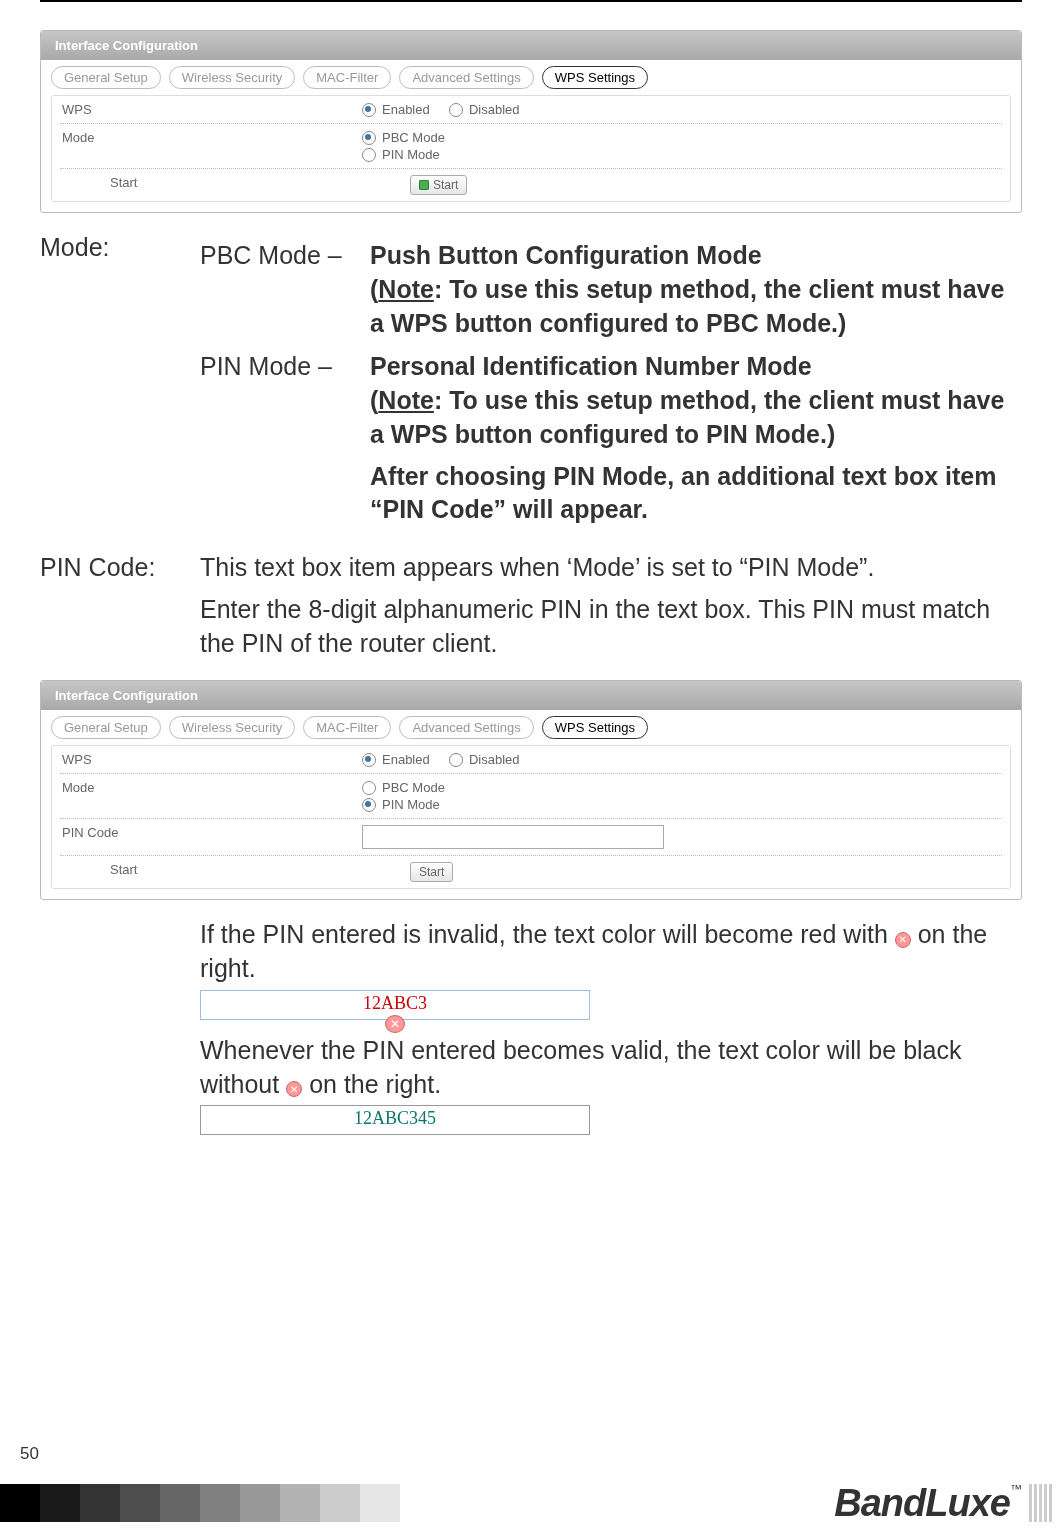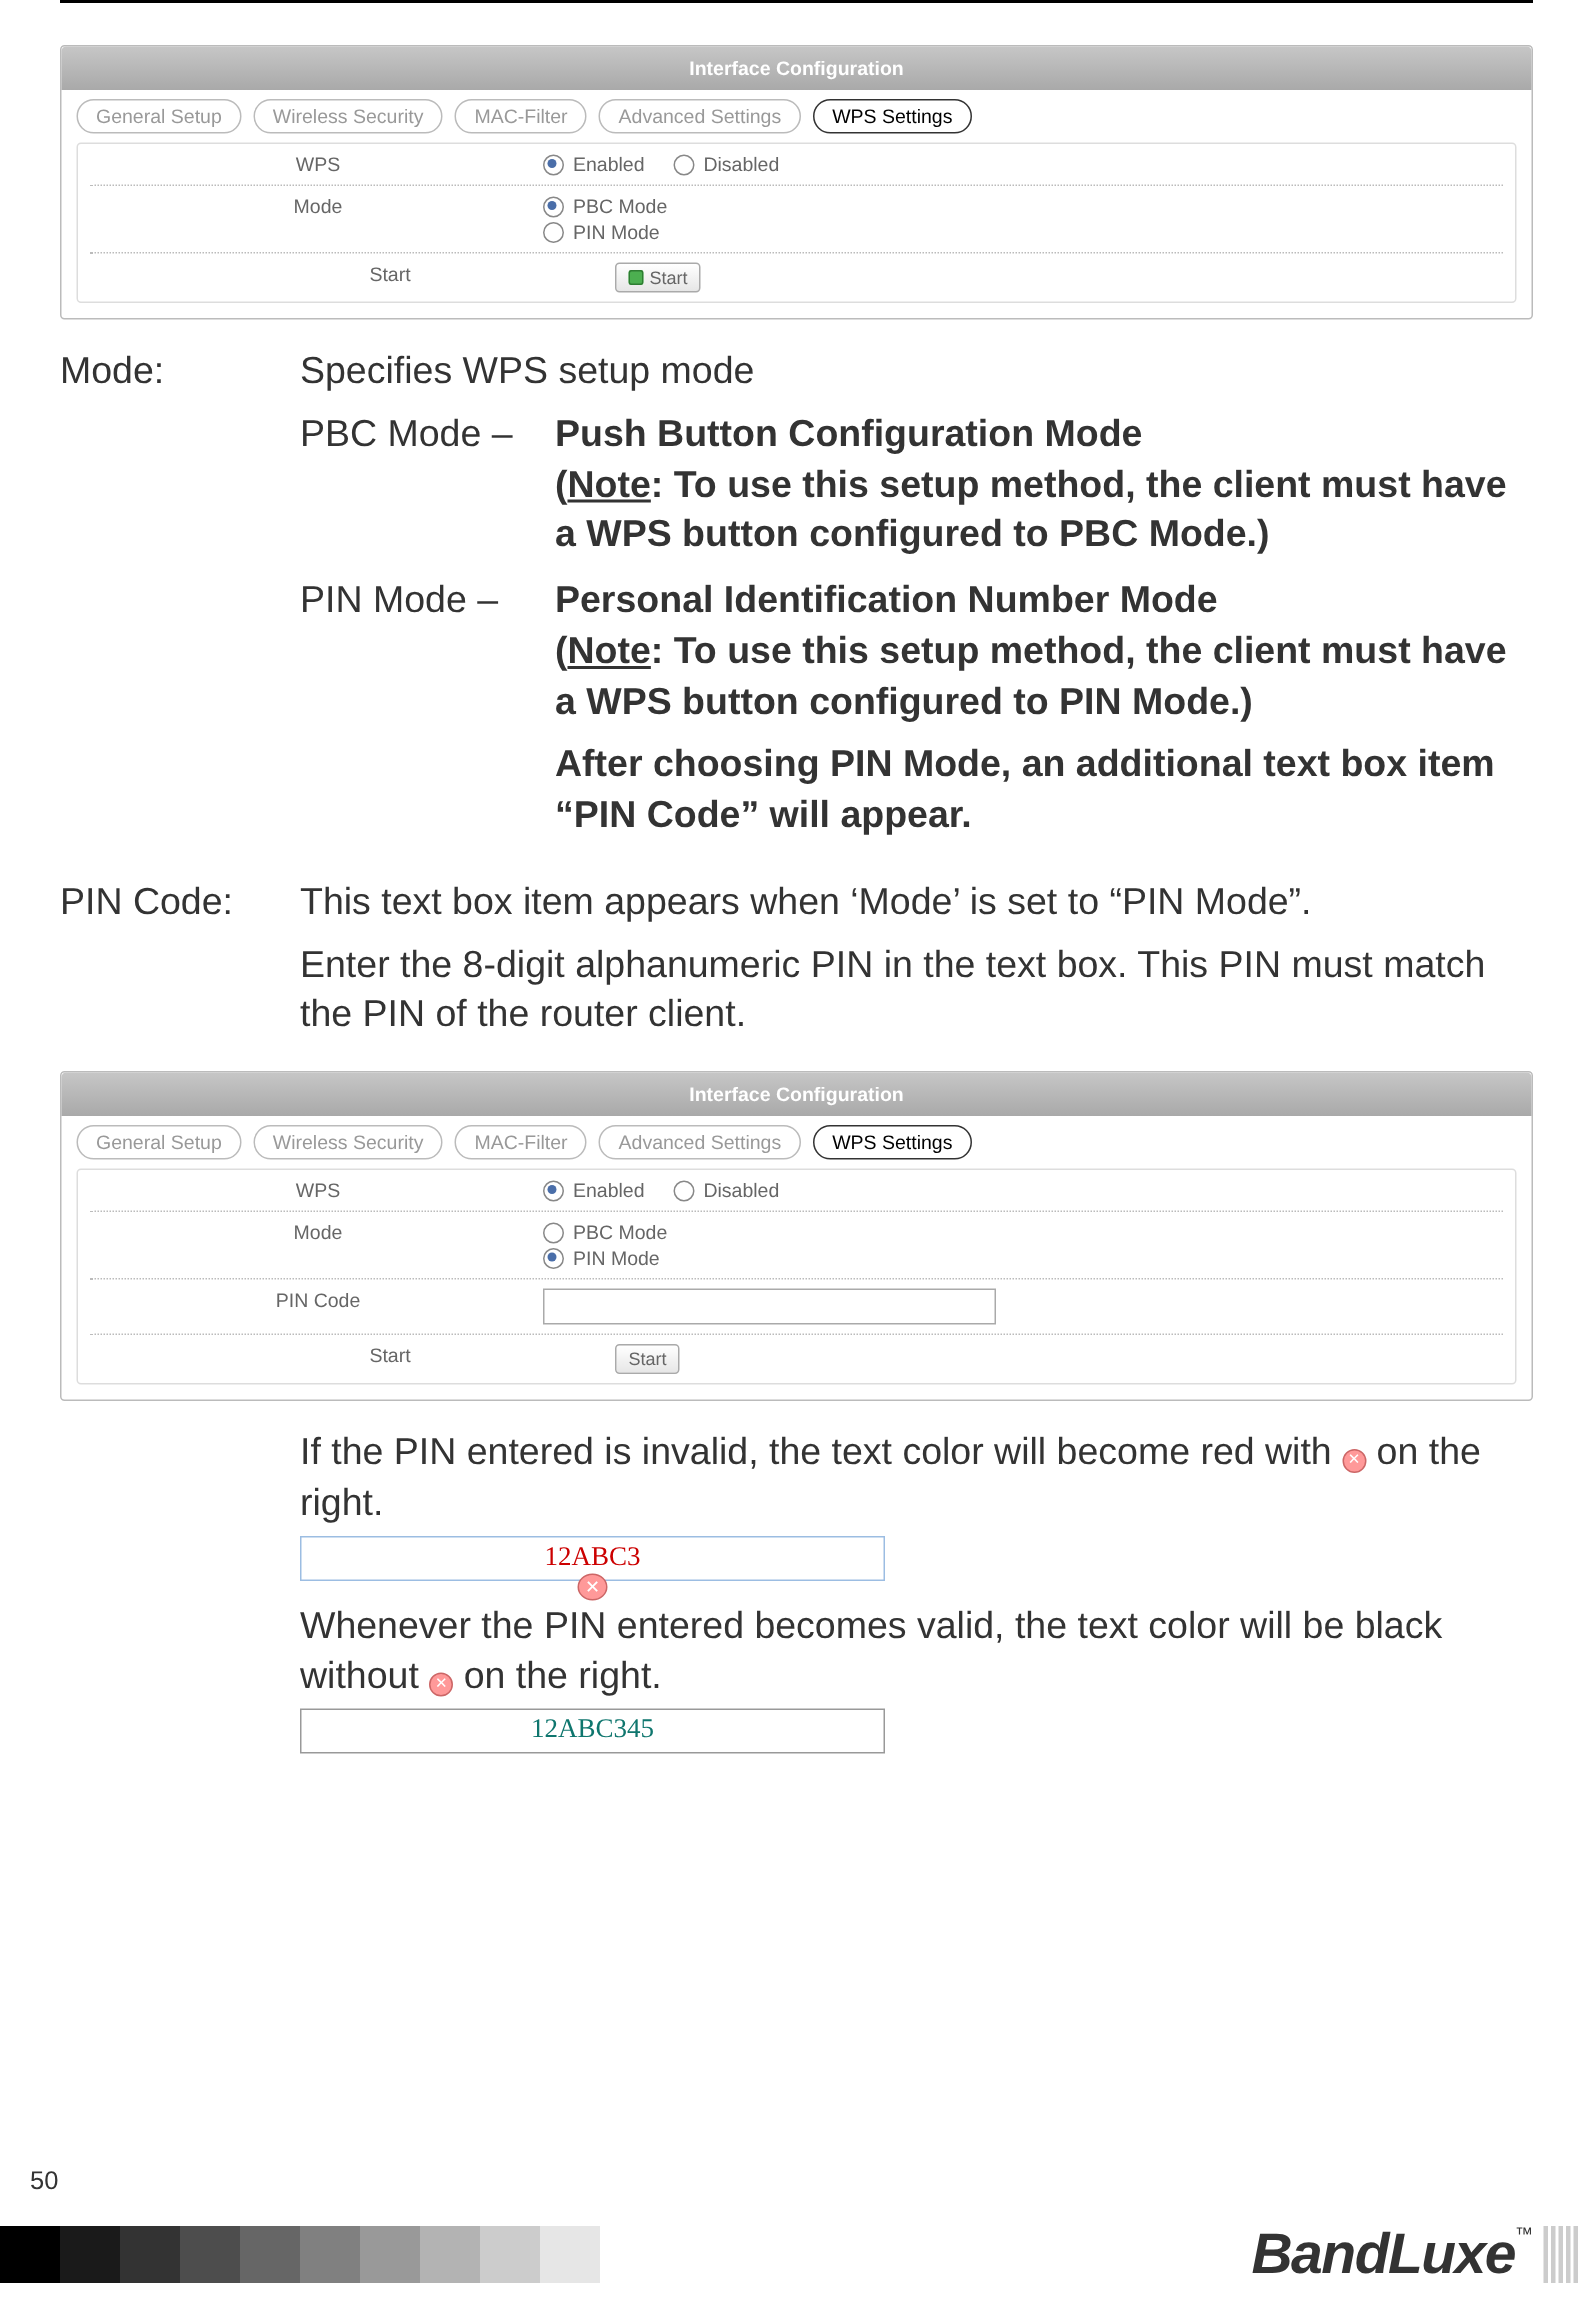--- a/index.html
+++ b/index.html
@@ -1,20 +1,20 @@
 <!DOCTYPE html>
 <html><head>
 <meta charset="utf-8">
 <style>
   html, body { margin: 0; padding: 0; font-family: Arial, Helvetica, sans-serif; color: #333; }
   .page { width: 1062px; min-height: 1538px; background: #fff; position: relative; padding: 10px 40px 0 40px; box-sizing: border-box; }
   .page::before { content:""; position:absolute; left:40px; right:40px; top:0; border-top:2px solid #000; }
 
   
-  .panel { border: 1px solid #bbb; border-radius: 3px; background: #fff; margin-bottom: 18px; margin-top:20px;text-align:center; }
+  .panel { border: 1px solid #bbb; border-radius: 3px; background: #fff; margin-bottom: 18px; margin-top:20px; }
   .panel-header { background: linear-gradient(#c6c6c6, #a9a9a9); color: #fff; font-size: 13px; font-weight: bold; padding: 7px 14px; border-top-left-radius: 3px; border-top-right-radius: 3px; }
   .panel-body { padding: 6px 10px 10px 10px; }
   .tabs { display: flex; gap: 8px; margin-bottom: 6px; }
   .tab { border: 1px solid #bbb; border-radius: 14px; padding: 3px 12px; font-size: 13px; color: #999; }
   .tab.active { color: #000; border-color: #333; }
   .form-card { background: #fff; border: 1px solid #ddd; border-radius: 3px; padding: 0 8px; }
   .row { display: flex; align-items: flex-start; padding: 6px 2px; border-bottom: 1px dotted #bbb; font-size: 13px; color: #666; }
   .row:last-child { border-bottom: none; margin-left: 48px; }
   .row .lbl { flex: 0 0 300px; }
   .row .ctl { flex: 1; display: flex; flex-direction: column; gap: 2px; }
@@ -105,21 +105,20 @@
           </div>
             </div>
         </div>
       </div>
     </div>
   </div>
 
   <div class="def">
     <div class="term">Mode:</div>
     <div class="desc">
-      <div>Specifies WPS setup mode</div>
       <div class="subgap"></div>
       <div class="subdef">
         <div class="subterm">PBC Mode –</div>
         <div class="subdesc">
           <span>Push Button Configuration Mode</span><br>
           (<span class="underline">Note</span><span>:    To use this setup method, the client must have a WPS button configured to PBC Mode.)</span>
         </div>
       </div>
       <div class="subdef">
         <div class="subterm">PIN Mode –</div>

